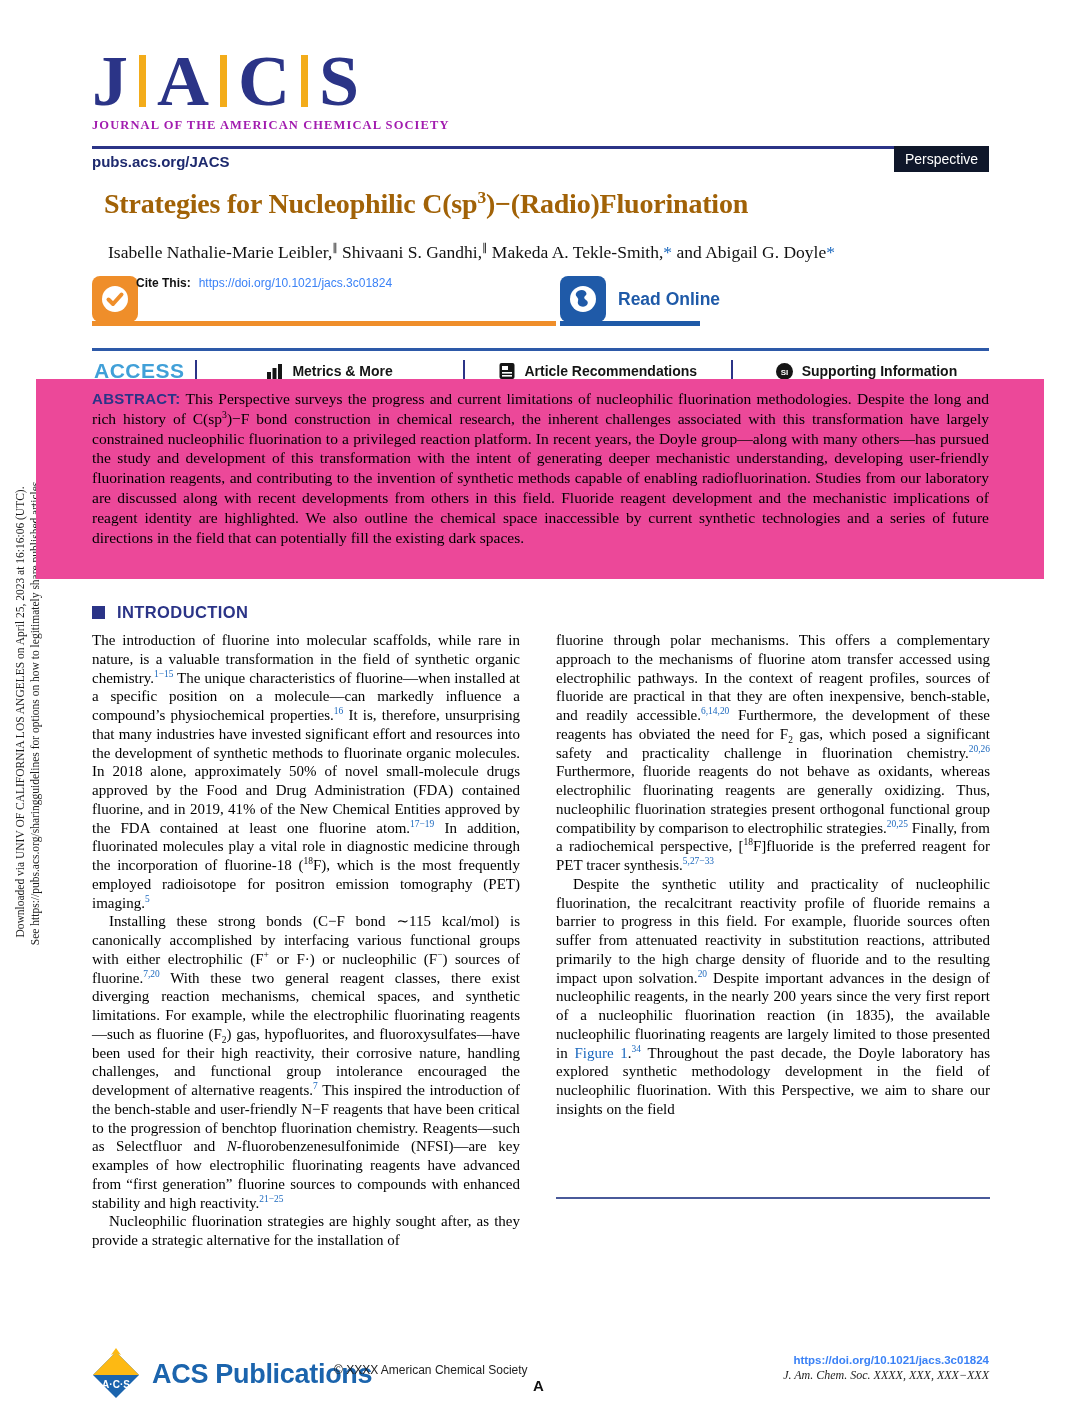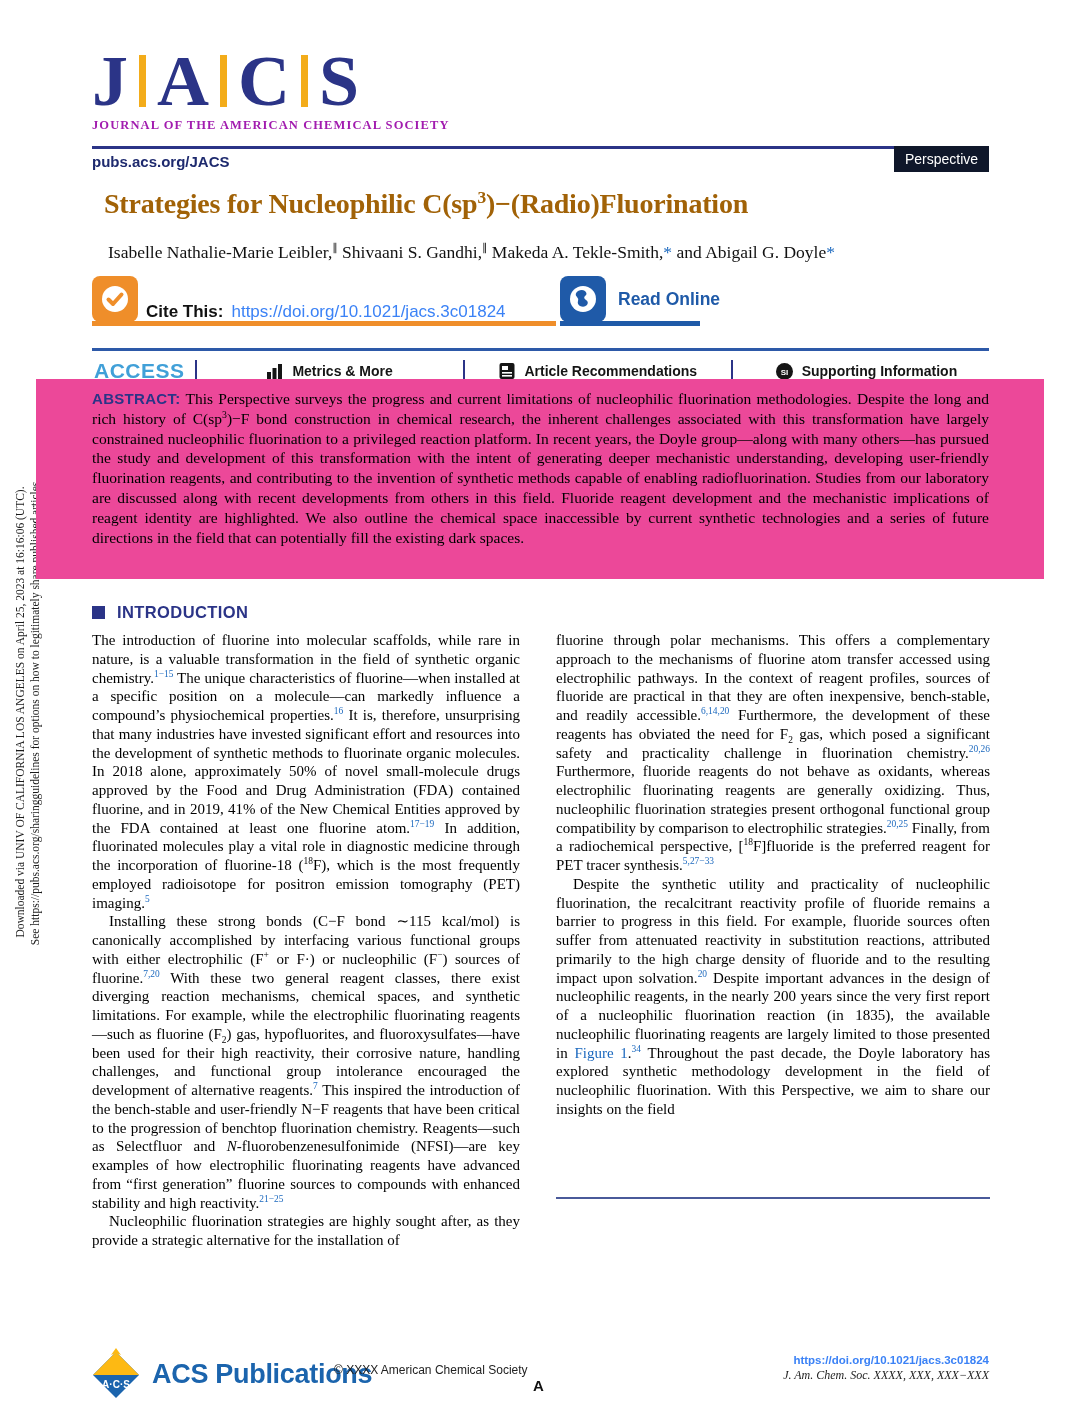--- a/index.html
+++ b/index.html
@@ -27,22 +27,22 @@
   .title{position:absolute;left:104px;top:188px;width:897px;
     font-family:Liberation Serif, serif;font-weight:bold;font-size:28px;color:#a16207;
     letter-spacing:-0.2px;}
   .title sup{font-size:0.62em;}
   .authors{position:absolute;left:92px;top:242px;width:897px;font-size:17.5px;color:#111;margin-left:16px;}
   .authors sup{font-size:0.62em;}
   
   .cite-icon{position:absolute;left:92px;top:276px;width:46px;height:46px;background:#ef8e2a;
     border-radius:8px;display:flex;align-items:center;justify-content:center;}
   .cite-bar{position:absolute;left:92px;top:321px;width:464px;height:5px;background:#ef8e2a;}
-  .cite-line{position:absolute;left:146px;top:276px;height:46px;display:flex;align-items:flex-end;
-    font-family:"Liberation Sans",sans-serif;font-size:17px;}
+  .cite-line{position:absolute;left:136px;top:276px;height:46px;display:flex;align-items:flex-start;
+    font-family:"Liberation Sans",sans-serif;font-size:12px;}
   .cite-label{font-weight:bold;color:#111;margin-right:8px;}
   .link-blue{color:#3b82f6;text-decoration:none;}
   .ro-icon{position:absolute;left:560px;top:276px;width:46px;height:46px;background:#1f5aa8;
     border-radius:8px;display:flex;align-items:center;justify-content:center;}
   .ro-bar{position:absolute;left:560px;top:321px;width:140px;height:5px;background:#1f5aa8;}
   .ro-label{position:absolute;left:618px;top:276px;height:46px;display:flex;align-items:center;
     font-family:"Liberation Sans",sans-serif;font-weight:bold;font-size:17.5px;color:#1f5aa8;text-align:center;}
   
   .access-row{position:absolute;left:92px;top:348px;width:897px;height:40px;
     border-top:3px solid #2d59a8;border-bottom:3px solid #2d59a8;display:flex;

